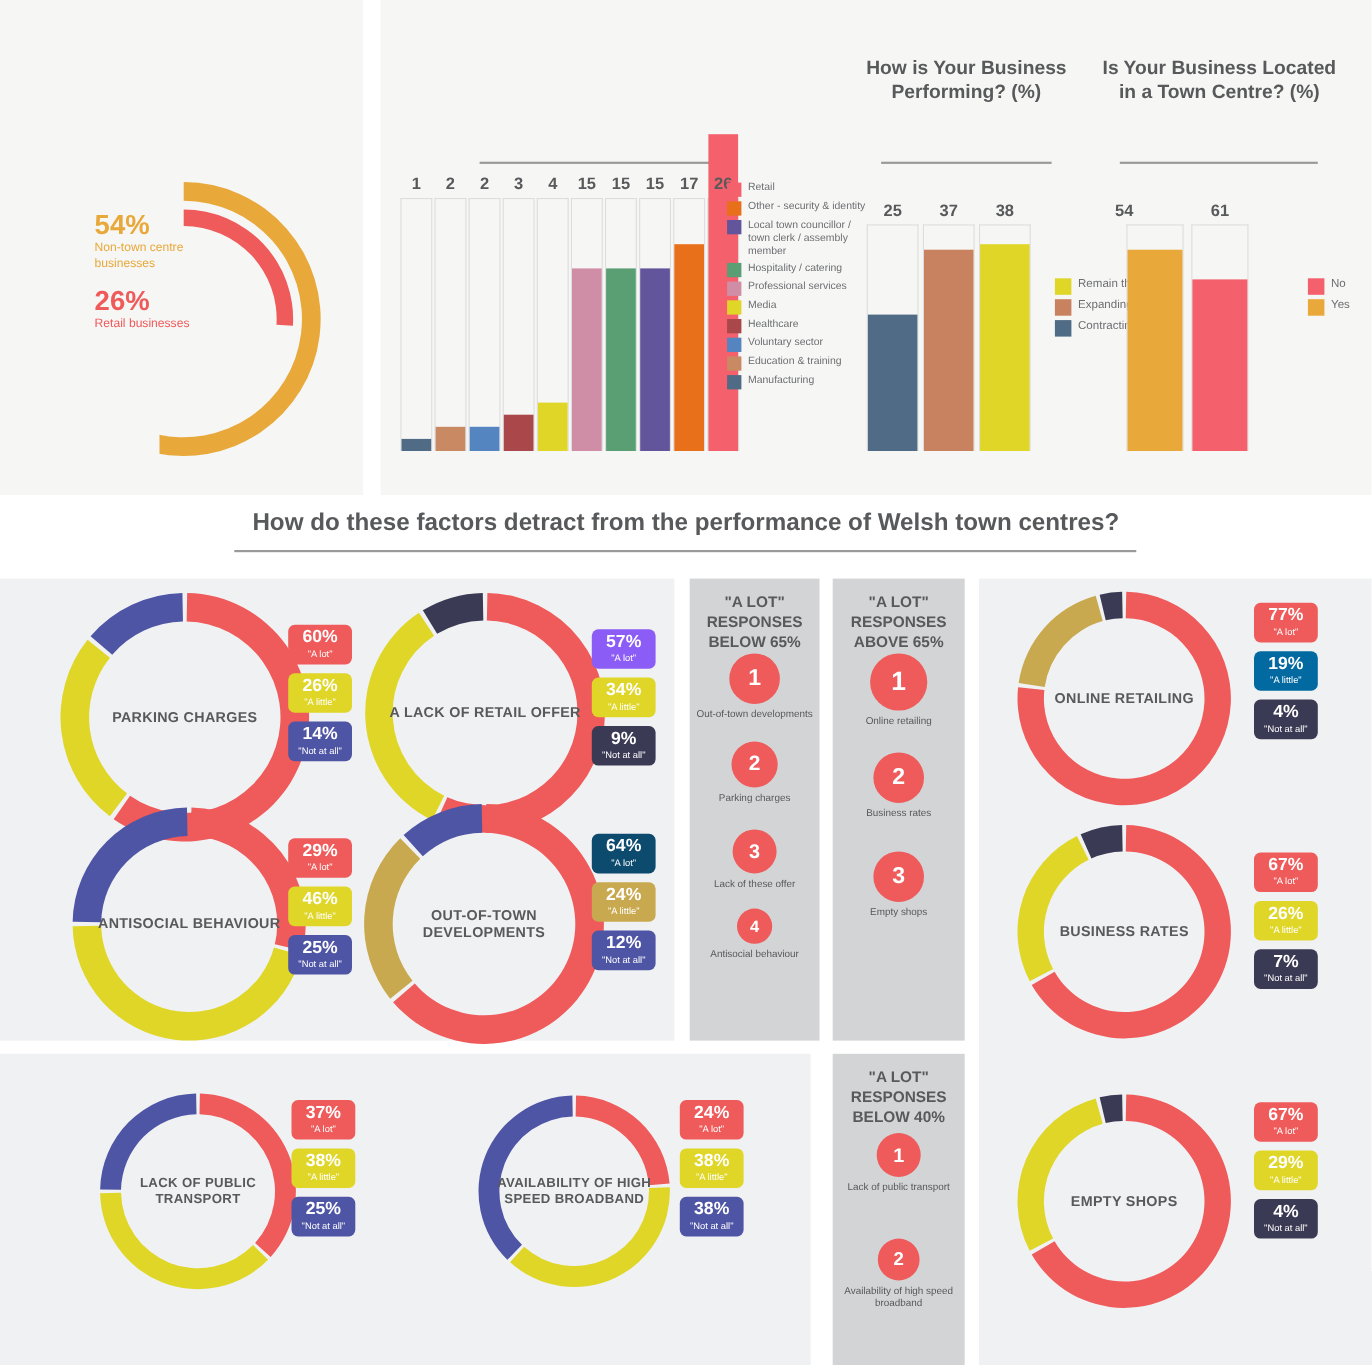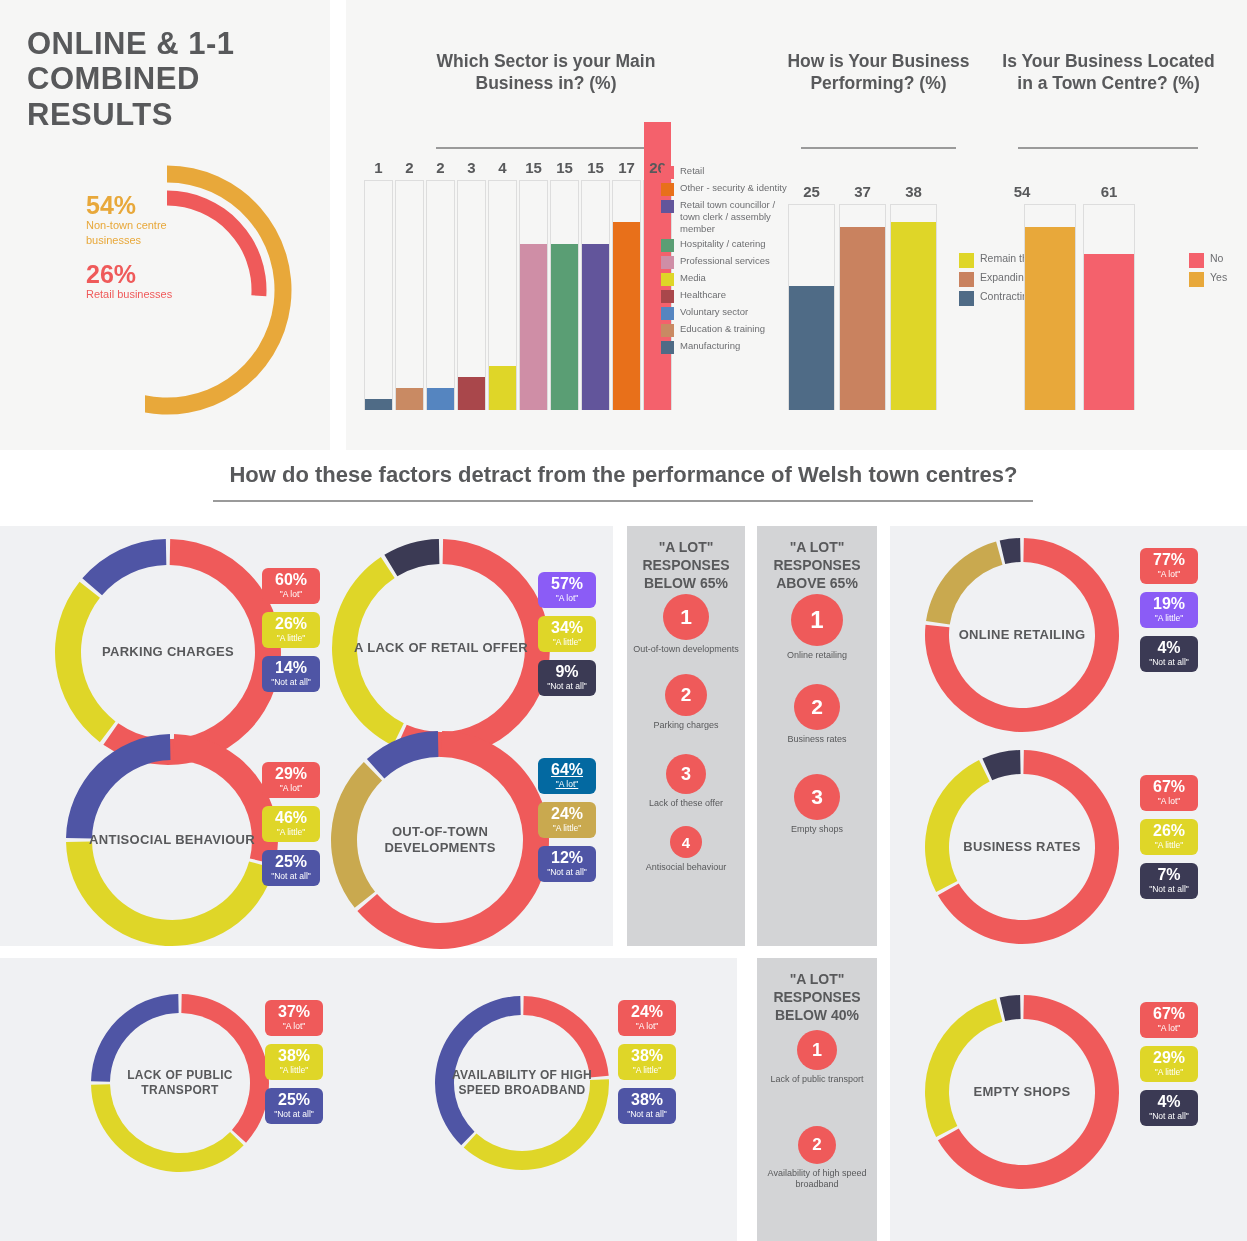--- a/index.html
+++ b/index.html
@@ -87,21 +87,20 @@
     border-radius:50%; background:#ef5a5a; color:#fff;
     display:flex; align-items:center; justify-content:center;
     font-weight:bold; margin:0 auto 4px;
   }
   .rank-label { font-size:9px; color:#58595b; line-height:1.25; }
 </style>
 </head>
 <body>
 
 <div class="panel" id="top-left">
-  <div id="main-title">ONLINE &amp; 1-1 COMBINED RESULTS</div>
 
   <div id="kpi-block">
     <div class="kpi-orange" style="margin-bottom:14px;">
       <div class="kpi-num">54%</div>
       <div class="kpi-lab">Non-town centre businesses</div>
     </div>
     <div class="kpi-red">
       <div class="kpi-num">26%</div>
       <div class="kpi-lab">Retail businesses</div>
     </div>
@@ -110,21 +109,20 @@
   <svg id="hero-donut" width="180" height="260" viewBox="0 0 180 260">
     <g id="hero-arcs">
         <path d="M22.000000000000007 5.5A124.5 124.5 0 1 1 -8.96189095202443 250.58860356051457L-4.734162870221898 234.12268982132784A107.5 107.5 0 1 0 22.000000000000007 22.5Z" fill="#e8a83a"></path>
         <path d="M22.000000000000007 30.5A99.5 99.5 0 0 1 121.30365947861301 136.2476566931667L106.33325855218895 135.305798900227A84.5 84.5 0 0 0 22.000000000000004 45.5Z" fill="#ef5a5a"></path>
       </g>
   </svg>
 </div>
 
 <div class="panel" id="top-right">
 
-  <div class="chart-title" style="left:70px; top:50px; width:260px;">Which Sector is your Main Business in? (%)</div>
   <div class="chart-rule" style="left:90px; top:147px; width:220px;"></div>
   <div id="sector-bars">
       <div class="bar-slot" style="left: 18px; top: 180px; width: 29px; height: 230px;">
         <div class="bar-fill" style="height: 11.0769px; background: rgb(79, 107, 134);"></div>
       </div>
       <div class="bar-val" style="left: 18px; top: 159px; width: 29px;">1</div>
       <div class="bar-slot" style="left: 49px; top: 180px; width: 29px; height: 230px;">
         <div class="bar-fill" style="height: 22.1538px; background: rgb(201, 138, 99);"></div>
       </div>
       <div class="bar-val" style="left: 49px; top: 159px; width: 29px;">2</div>
@@ -165,21 +163,21 @@
       <div class="legend-row">
         <span class="legend-sw" style="background: rgb(244, 97, 108);"></span>
         <span class="legend-tx">Retail</span>
       </div>
       <div class="legend-row">
         <span class="legend-sw" style="background: rgb(232, 112, 26);"></span>
         <span class="legend-tx">Other - security &amp; identity</span>
       </div>
       <div class="legend-row">
         <span class="legend-sw" style="background: rgb(98, 85, 155);"></span>
-        <span class="legend-tx">Retail town councillor / town clerk / assembly member</span>
+        <span class="legend-tx">Local town councillor / town clerk / assembly member</span>
       </div>
       <div class="legend-row">
         <span class="legend-sw" style="background: rgb(90, 158, 116);"></span>
         <span class="legend-tx">Hospitality / catering</span>
       </div>
       <div class="legend-row">
         <span class="legend-sw" style="background: rgb(207, 142, 166);"></span>
         <span class="legend-tx">Professional services</span>
       </div>
       <div class="legend-row">
@@ -373,21 +371,21 @@
         <div class="chip-l">"Not at all"</div>
       </div>
     </div>
     <svg width="224" height="224" viewBox="0 0 224 224" style="position: absolute; left: 328px; top: 728px;">
       <path d="M114.09252122156617 3.020087378740783A109 109 0 1 1 29.3633573544559 183.07872601751274L49.07485009559486 166.12416751792256A83 83 0 1 0 113.59338771917425 29.015295893903527Z" fill="#ef5a5a"></path>
       <path d="M26.695710903086876 179.85409539350053A109 109 0 0 1 35.87273388802035 33.989492026292794L54.03153130922651 52.597503102589926A83 83 0 0 0 47.04352298124965 163.66871484092243Z" fill="#c9a94f"></path>
       <path d="M38.923498533490914 31.124633333657798A109 109 0 0 1 109.90747877843374 3.020087378740783L110.4066122808257 29.015295893903527A83 83 0 0 0 56.354590626419686 50.41600519902383Z" fill="#4f55a5"></path>
     </svg>
     <div class="donut-center " style="left: 330px; top: 730px; width: 220px; height: 220px;">OUT-OF-TOWN DEVELOPMENTS</div>
     <div class="chips" style="left: 538px; top: 758px;">
-      <div class="chip" style="background: #0369a1; text-decoration: underline;">
+      <div class="chip" style="background: #0c4a6e;">
         <div class="chip-n">64%</div>
         <div class="chip-l">"A lot"</div>
       </div>
       <div class="chip" style="background: rgb(201, 169, 79);">
         <div class="chip-n">24%</div>
         <div class="chip-l">"A little"</div>
       </div>
       <div class="chip" style="background: rgb(79, 85, 165);">
         <div class="chip-n">12%</div>
         <div class="chip-l">"Not at all"</div>
@@ -397,21 +395,21 @@
       <path d="M101.86215191276989 3.01787592420051A97 97 0 1 1 3.549219419079151 89.69238508038544L27.41333007827606 92.24272279245501A73 73 0 1 0 101.40141329517735 27.01345301511998Z" fill="#ef5a5a"></path>
       <path d="M4.015998460309959 85.99744850290563A97 97 0 0 1 74.07787752040906 6.52784603876357L80.49159854628724 29.65497691577052A73 73 0 0 0 27.764617397965225 89.46199732692898Z" fill="#c9a94f"></path>
       <path d="M77.68517549275396 5.601649340622416A97 97 0 0 1 98.13784808723003 3.01787592420051L98.5985867048226 27.01345301511998A73 73 0 0 0 83.20636918526844 28.957942287272544Z" fill="#3b3a54"></path>
     </svg>
     <div class="donut-center " style="left: 924px; top: 537px; width: 196px; height: 196px;">ONLINE RETAILING</div>
     <div class="chips" style="left: 1140px; top: 548px;">
       <div class="chip" style="background: rgb(239, 90, 90);">
         <div class="chip-n">77%</div>
         <div class="chip-l">"A lot"</div>
       </div>
-      <div class="chip" style="background: #8b5cf6;">
+      <div class="chip" style="background: #0369a1;">
         <div class="chip-n">19%</div>
         <div class="chip-l">"A little"</div>
       </div>
       <div class="chip" style="background: rgb(59, 58, 84);">
         <div class="chip-n">4%</div>
         <div class="chip-l">"Not at all"</div>
       </div>
     </div>
     <svg width="200" height="200" viewBox="0 0 200 200" style="position: absolute; left: 922px; top: 747px;">
       <path d="M101.86215191276989 3.01787592420051A97 97 0 1 1 15.911015353246512 148.35331075612152L36.71653732770098 136.38960500202958A73 73 0 1 0 101.40141329517735 27.01345301511998Z" fill="#ef5a5a"></path>

